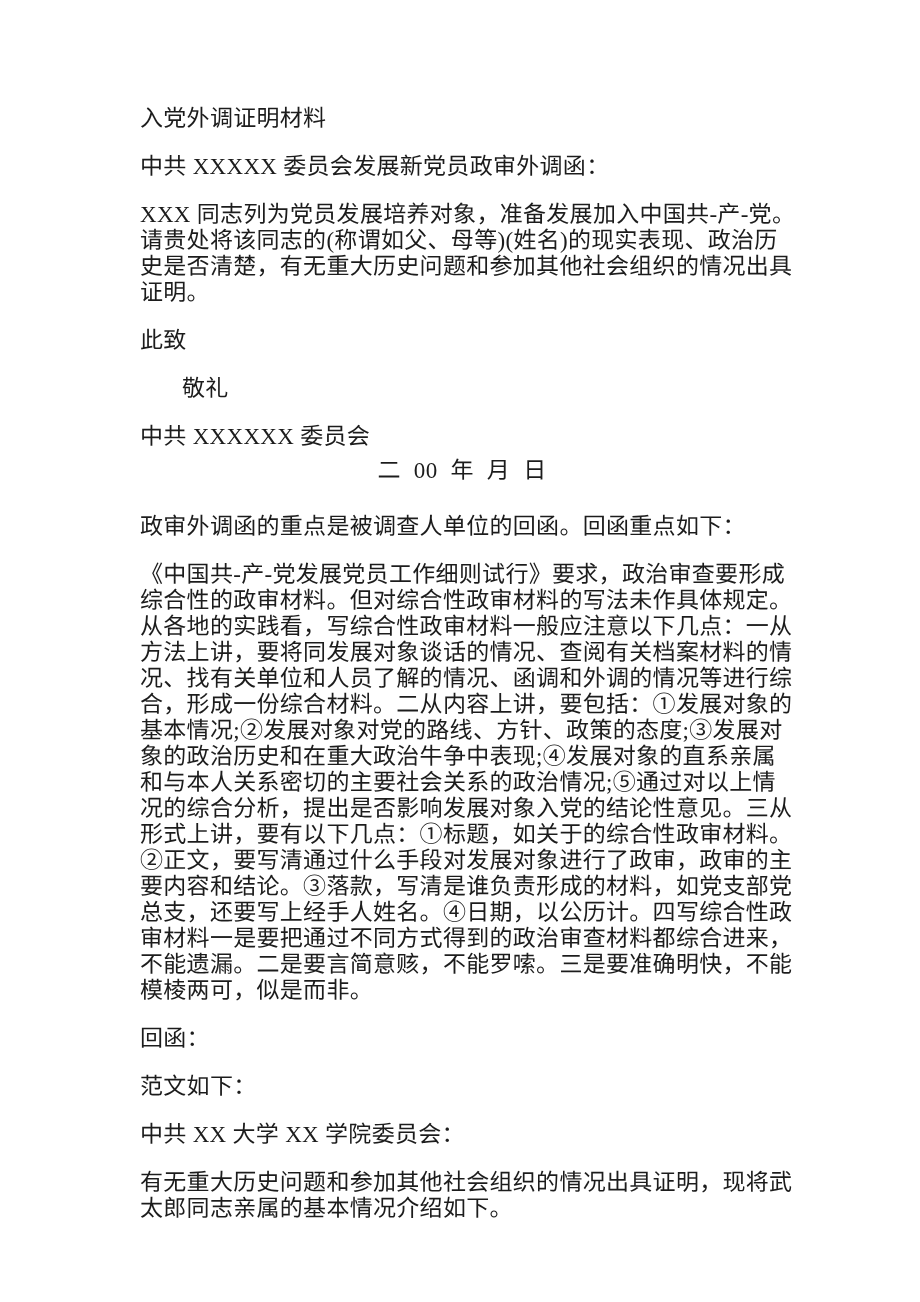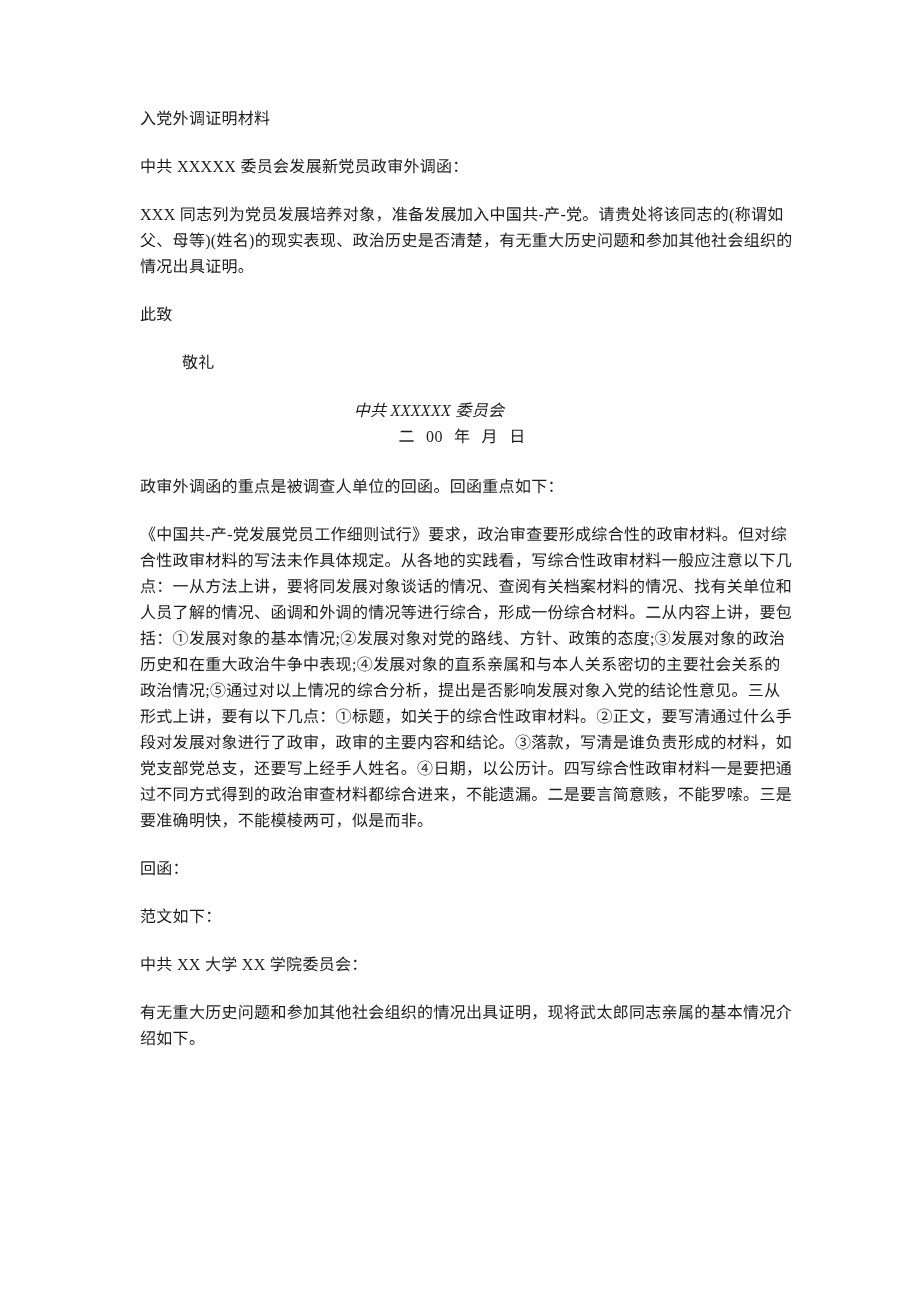--- a/index.html
+++ b/index.html
@@ -17,42 +17,41 @@
     color: #1c1c1c;
   }
   .content {
     position: absolute;
     top: 106px;
     left: 140px;
     width: 656px;
   }
   .content p {
     margin: 0 0 22px 0;
-    font-size: 16px;
+    font-size: 23px;
     line-height: 26px;
     letter-spacing: 0.3px;
     text-align: left;
     word-break: break-all;
   }
   p.indent-2 {
     padding-left: 42px;
   }
   p.sig-committee {
-    text-align: center;
+    text-align: left;
     padding-right: 78px;
-    margin-bottom: 0;
-    font-style: italic;
+    margin-bottom: 8px;
   }
   p.sig-date {
     text-align: center;
     padding-right: 12px;
     word-spacing: 7px;
   }
   p.gap-extra {
-    margin-top: 24px;
+    margin-top: 30px;
   }
 </style>
 </head>
 <body>
 
 <div class="page" style="background: rgb(255, 255, 255); color: rgb(28, 28, 28);">
   <div class="content">
 
     <p>入党外调证明材料</p>
 

